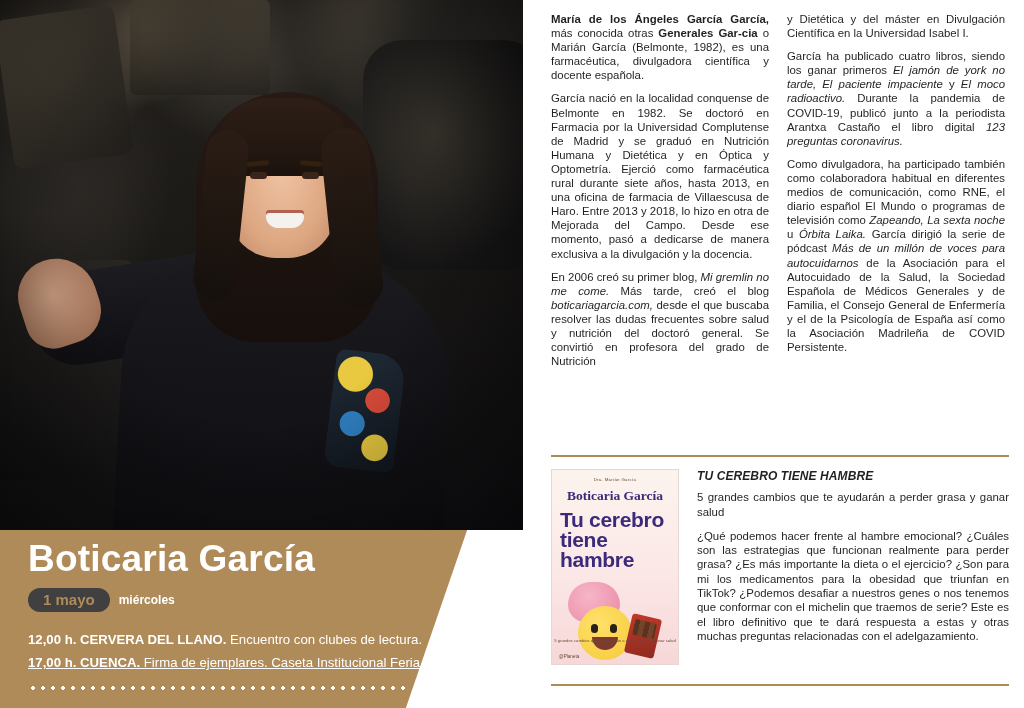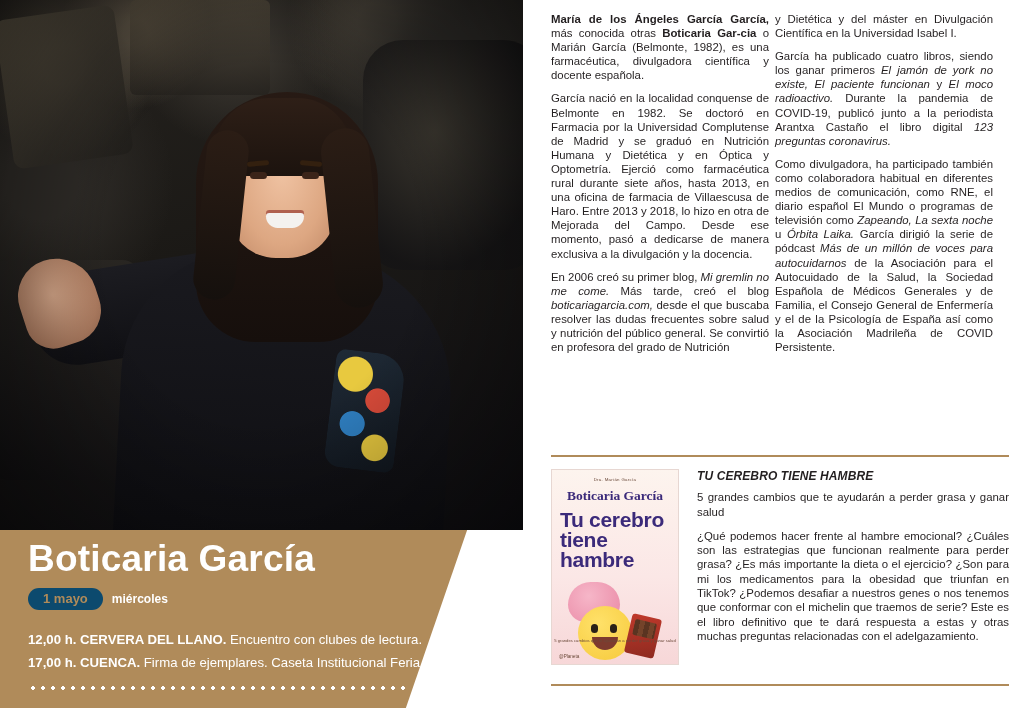--- a/index.html
+++ b/index.html
@@ -160,32 +160,32 @@
   #banner-title {
     position: absolute; left: 28px; top: 8px;
     font-size: 37px; font-weight: 700; letter-spacing: .2px;
     color: #ffffff;
   }
   #date-row {
     position: absolute; left: 28px; top: 58px;
     display: flex; align-items: center; gap: 9px;
   }
   #date-pill {
-    background: #0c4a6e; color: #b08b5a;
+    background: #404040; color: #b08b5a;
     border-radius: 14px; padding: 3px 15px 4px 15px;
-    font-size: 13px; font-weight: 700;
+    font-size: 15px; font-weight: 700;
   }
   #date-weekday { font-size: 12px; color: #fff; font-weight: 700; }
   .event-line {
     position: absolute; left: 28px;
     font-size: 13.2px; color: #ffffff;
   }
   .event-line .strong { font-weight: 700; }
   #event-1 { top: 102px; text-align: center; }
-  #event-2 { top: 125px; }
+  #event-2 { top: 125px; text-decoration: underline; }
   #dots {
     position: absolute; left: 28px; top: 155px; width: 380px; height: 6px;
     background-image: radial-gradient(circle, #ffffff 0 1.6px, transparent 1.9px);
     background-size: 10px 6px; background-repeat: repeat-x;
   }
 
   
   #right-page {
     position: absolute;
     left: 523px; top: 0;
@@ -198,21 +198,21 @@
     position: absolute;
     top: 12px;
     width: 218px;
     font-size: 11.4px;
     line-height: 14.1px;
     color: #231f20;
     text-align: justify;
     hyphens: auto;
   }
   #col-left { left: 28px; }
-  #col-right { left: 252px; }
+  #col-right { left: 264px; }
   .col p { margin: 0 0 9px 0; }
   .col b { font-weight: 700; }
   .col i { font-style: italic; }
 
   
   #promo {
     position: absolute;
     left: 28px; top: 455px;
     width: 458px; height: 230px;
   }
@@ -351,27 +351,27 @@
 
     <div id="dots"></div>
   </div>
 </div>
 
 <div id="spine"></div>
 
 <div id="right-page">
 
   <div class="col" id="col-left">
-      <p><b>María de los Ángeles García García,</b><span> más conocida otras </span><b>Boticaria Gar-</b><b>cia</b><span> o Marián García (Belmonte, 1982), es una farmacéutica, divulgadora científica y docente española.</span></p>
+      <p><b>María de los Ángeles García García,</b><span> más conocida otras </span><b>Generales Gar-</b><b>cia</b><span> o Marián García (Belmonte, 1982), es una farmacéutica, divulgadora científica y docente española.</span></p>
       <p><span>García nació en la localidad conquense de Belmonte en 1982. Se doctoró en Farmacia por la Universidad Complutense de Madrid y se graduó en Nutrición Humana y Dietética y en Óptica y Optometría. Ejerció como farmacéutica rural durante siete años, hasta 2013, en una oficina de farmacia de Villaescusa de Haro. Entre 2013 y 2018, lo hizo en otra de Mejorada del Campo. Desde ese momento, pasó a dedicarse de manera exclusiva a la divulgación y la docencia.</span></p>
-      <p><span> En 2006 creó su primer blog, </span><i>Mi gremlin no me come.</i><span> Más tarde, creó el blog </span><i>boticariagarcia.com,</i><span> desde el que buscaba resolver las dudas frecuentes sobre salud y nutrición del público general. Se convirtió en profesora del grado de Nutrición</span></p>
+      <p><span> En 2006 creó su primer blog, </span><i>Mi gremlin no me come.</i><span> Más tarde, creó el blog </span><i>boticariagarcia.com,</i><span> desde el que buscaba resolver las dudas frecuentes sobre salud y nutrición del doctoró general. Se convirtió en profesora del grado de Nutrición</span></p>
     </div>
   <div class="col" id="col-right">
       <p><span>y Dietética y del máster en Divulgación Científica en la Universidad Isabel I.</span></p>
-      <p><span>García ha publicado cuatro libros, siendo los ganar primeros </span><i>El jamón de york no existe, El paciente funcionan</i><span> y </span><i>El moco radioactivo.</i><span> Durante la pandemia de COVID-19, publicó junto a la periodista Arantxa Castaño el libro digital </span><i>123 preguntas coronavirus.</i></p>
+      <p><span>García ha publicado cuatro libros, siendo los ganar primeros </span><i>El jamón de york no tarde, El paciente impaciente</i><span> y </span><i>El moco radioactivo.</i><span> Durante la pandemia de COVID-19, publicó junto a la periodista Arantxa Castaño el libro digital </span><i>123 preguntas coronavirus.</i></p>
       <p><span>Como divulgadora, ha participado también como colaboradora habitual en diferentes medios de comunicación, como RNE, el diario español El Mundo o programas de televisión como </span><i>Zapeando, La sexta noche</i><span> u </span><i>Órbita Laika.</i><span> García dirigió la serie de pódcast </span><i>Más de un millón de voces para autocuidarnos</i><span> de la Asociación para el Autocuidado de la Salud, la Sociedad Española de Médicos Generales y de Familia, el Consejo General de Enfermería y el de la Psicología de España así como la Asociación Madrileña de COVID Persistente.</span></p>
     </div>
 
   <div id="promo">
     <div id="promo-rule-top"></div>
 
     <div id="book-cover">
       <div class="author-top">Dra. Marián García</div>
       <div class="brand">Boticaria García</div>
       <div class="title">Tu cerebro tiene hambre</div>

